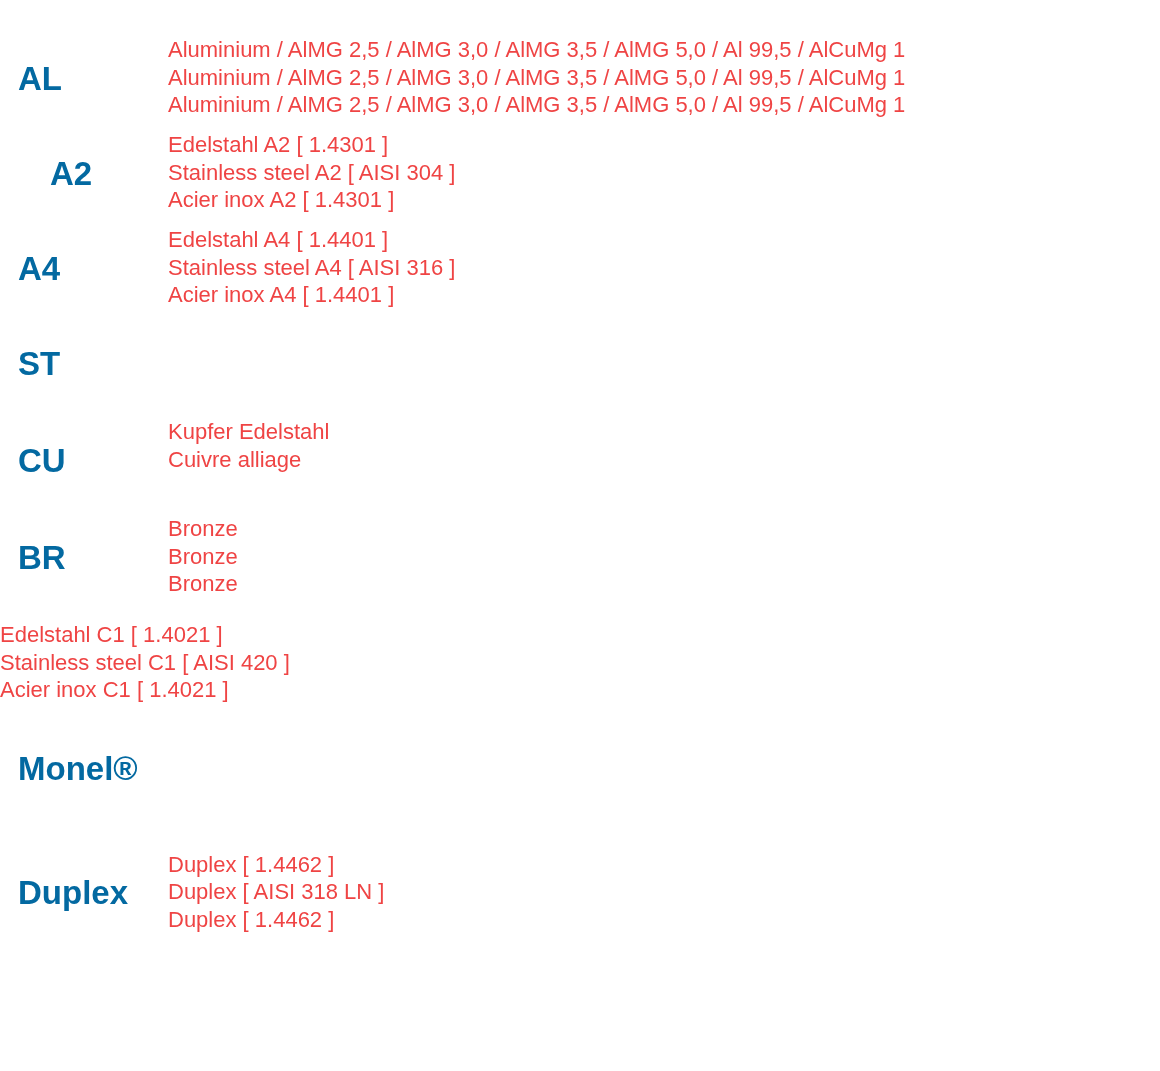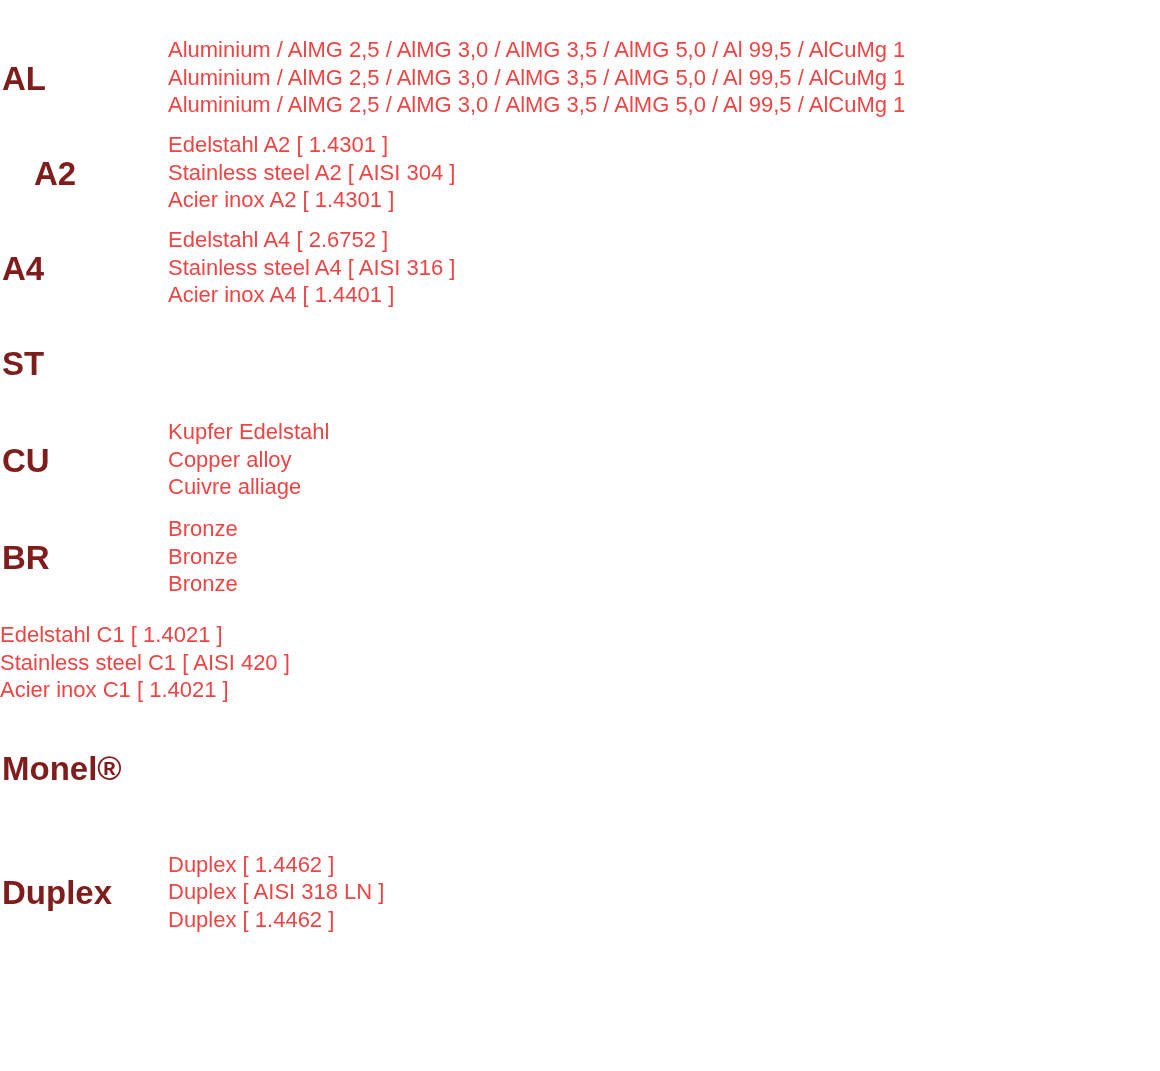--- a/index.html
+++ b/index.html
@@ -28,26 +28,27 @@
   }
   .code-cell {
     width: 168px;
     flex: 0 0 168px;
     box-sizing: border-box;
     padding-left: 2px;
     display: flex;
     align-items: center;
   }
   .code {
-    color: #7f1d1d;
+    color: #0369a1;
     font-size: 33px;
     font-weight: bold;
     line-height: 1.0;
     letter-spacing: 0px;
     white-space: nowrap;
+    margin-left: 16px;
   }
   .desc-cell {
     flex: 1 1 auto;
     box-sizing: border-box;
   }
   .desc-line {
     font-size: 22px;
     line-height: 27.5px;
     color: #ef4444;
     white-space: nowrap;
@@ -78,39 +79,38 @@
       <div class="desc-line">Stainless steel A2 [ AISI 304 ]</div>
       <div class="desc-line">Acier inox A2  [ 1.4301 ]</div>
     </div>
   </div>
 
   <div class="row" style="margin-bottom:11px;">
     <div class="code-cell" style="height:84px;">
       <span class="code">A4</span>
     </div>
     <div class="desc-cell">
-      <div class="desc-line">Edelstahl A4 [ 2.6752 ]</div>
+      <div class="desc-line">Edelstahl A4 [ 1.4401 ]</div>
       <div class="desc-line">Stainless steel A4 [ AISI 316 ]</div>
       <div class="desc-line">Acier inox A4 [ 1.4401 ]</div>
     </div>
   </div>
 
   <div class="row" style="margin-bottom:13px;">
     <div class="code-cell" style="height:84px;">
       <span class="code">ST</span>
     </div>
   </div>
 
   <div class="row" style="margin-bottom:13px;">
     <div class="code-cell" style="height:84px;">
       <span class="code">CU</span>
     </div>
     <div class="desc-cell">
       <div class="desc-line">Kupfer Edelstahl</div>
-      <div class="desc-line">Copper alloy</div>
       <div class="desc-line">Cuivre alliage</div>
     </div>
   </div>
 
   <div class="row" style="margin-bottom:22px;">
     <div class="code-cell" style="height:84px;align-items:center;">
       <span class="code">BR</span>
     </div>
     <div class="desc-cell">
       <div class="desc-line">Bronze</div>

